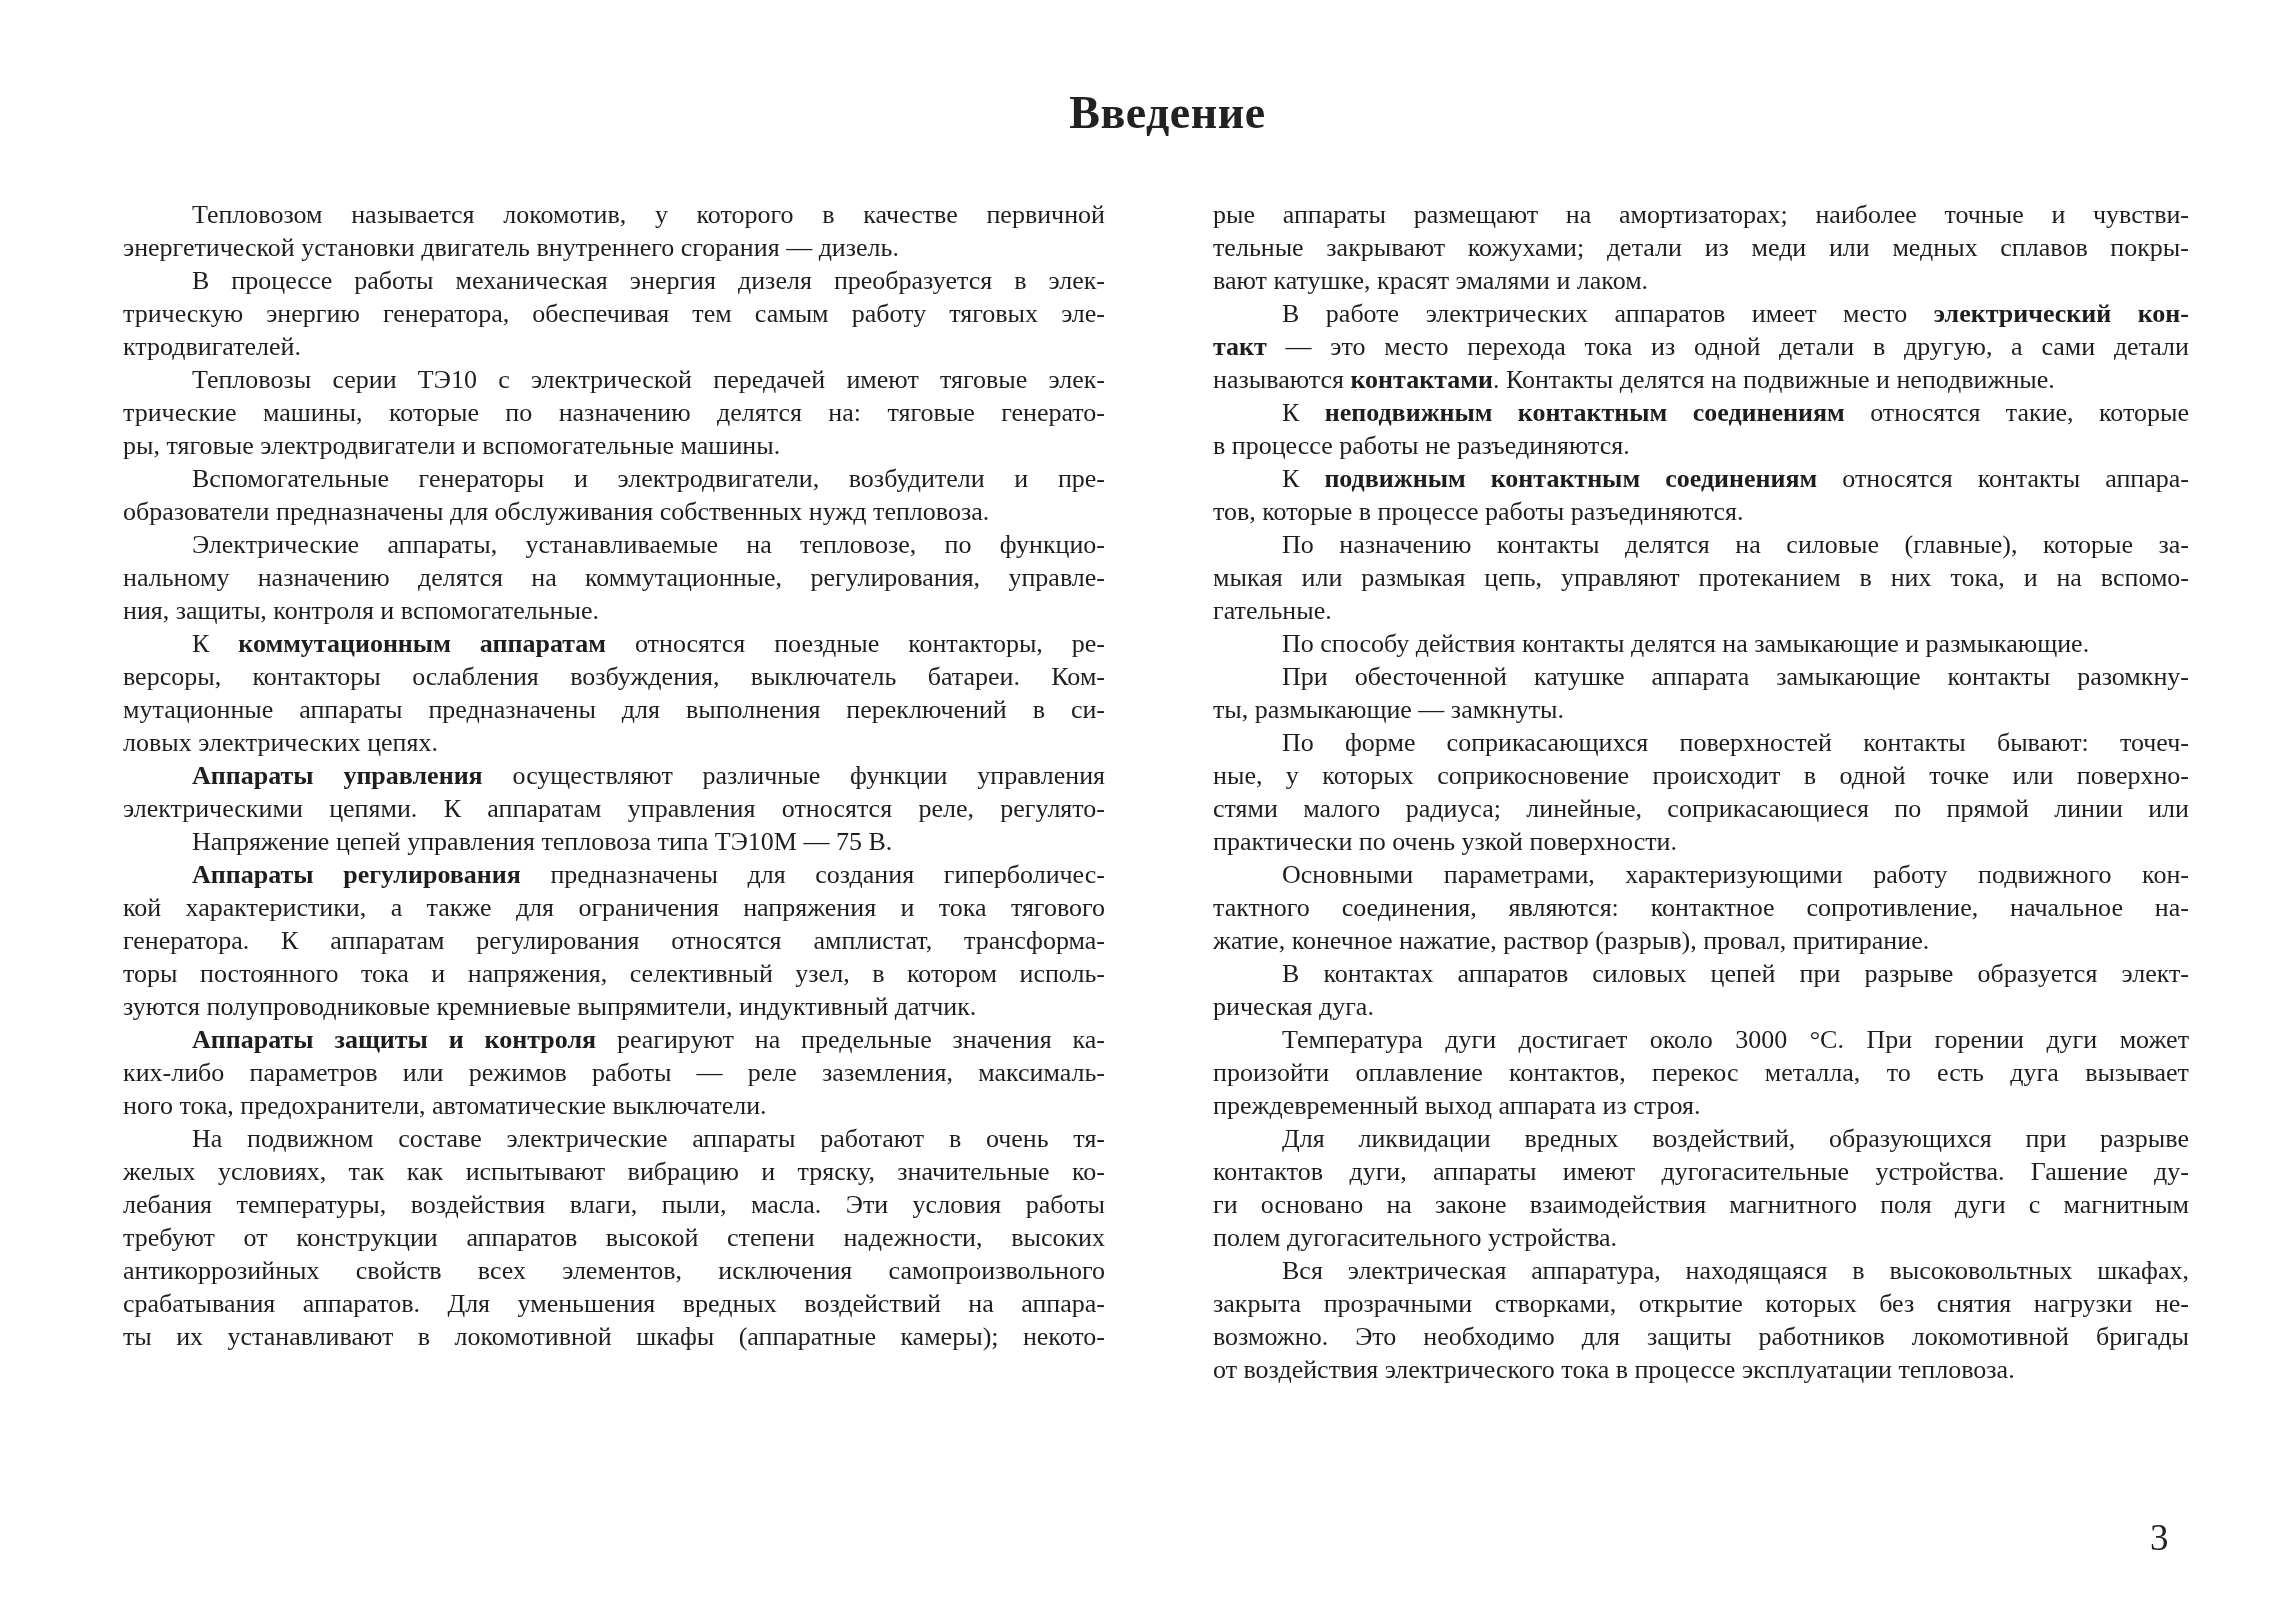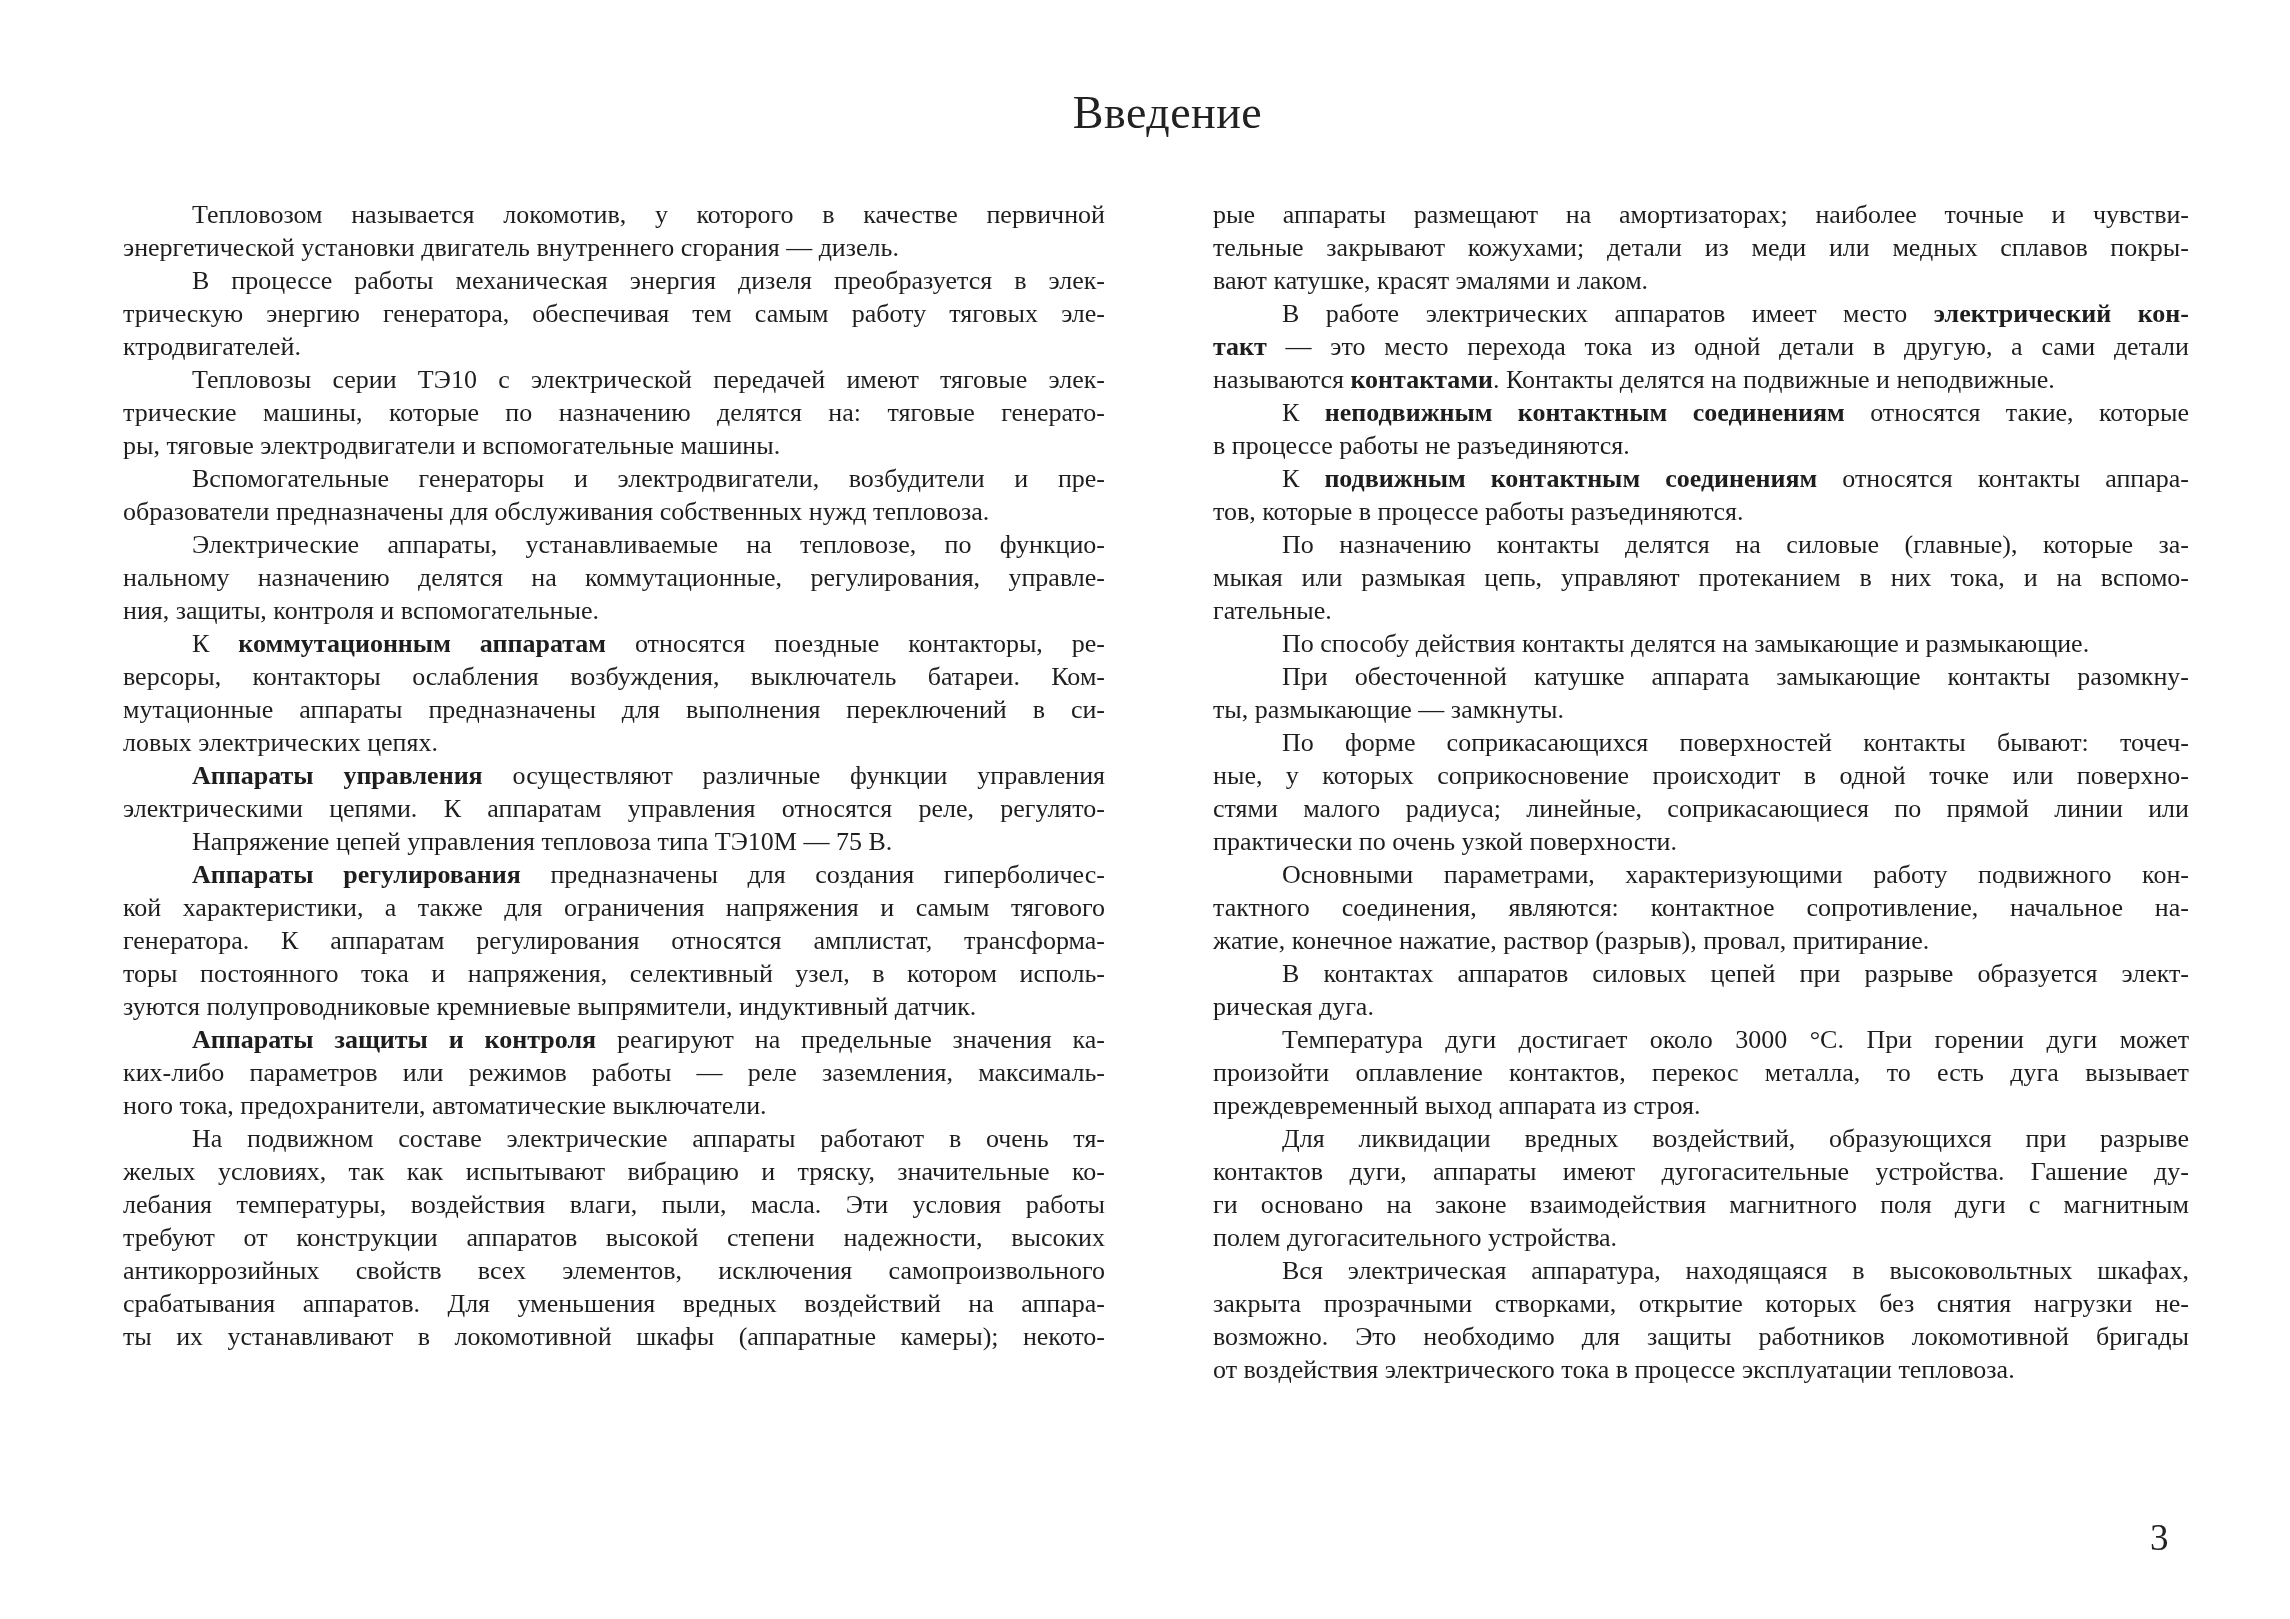--- a/index.html
+++ b/index.html
@@ -14,21 +14,21 @@
   .line { display: block; height: 33px; line-height: 33px; font-size: 26px;
           white-space: nowrap; text-align: justify; text-align-last: justify; }
   .line.last { text-align-last: left; }
   .line.indent { padding-left: 69px; }
   .line b { font-weight: bold; }
   .pagenum { position: absolute; left: 2150px; top: 1517px; font-size: 37px; line-height: 41px; color: #222; }
 </style>
 </head>
 <body>
 
-<h1 class="title" style="margin:0;font-weight:normal;">Введение</h1>
+<h1 class="title" style="margin:0;font-weight:bold;">Введение</h1>
 
 <div class="col left">
     <div class="line indent"><span>Тепловозом называется локомотив, у которого в качестве первичной</span></div>
     <div class="line last"><span>энергетической установки двигатель внутреннего сгорания — дизель.</span></div>
     <div class="line indent"><span>В процессе работы механическая энергия дизеля преобразуется в элек-</span></div>
     <div class="line"><span>трическую энергию генератора, обеспечивая тем самым работу тяговых эле-</span></div>
     <div class="line last"><span>ктродвигателей.</span></div>
     <div class="line indent"><span>Тепловозы серии ТЭ10 с электрической передачей имеют тяговые элек-</span></div>
     <div class="line"><span>трические машины, которые по назначению делятся на: тяговые генерато-</span></div>
     <div class="line last"><span>ры, тяговые электродвигатели и вспомогательные машины.</span></div>
@@ -38,21 +38,21 @@
     <div class="line"><span>нальному назначению делятся на коммутационные, регулирования, управле-</span></div>
     <div class="line last"><span>ния, защиты, контроля и вспомогательные.</span></div>
     <div class="line indent"><span>К </span><b>коммутационным аппаратам</b><span> относятся поездные контакторы, ре-</span></div>
     <div class="line"><span>версоры, контакторы ослабления возбуждения, выключатель батареи. Ком-</span></div>
     <div class="line"><span>мутационные аппараты предназначены для выполнения переключений в си-</span></div>
     <div class="line last"><span>ловых электрических цепях.</span></div>
     <div class="line indent"><b>Аппараты управления</b><span> осуществляют различные функции управления</span></div>
     <div class="line"><span>электрическими цепями. К аппаратам управления относятся реле, регулято-</span></div>
     <div class="line indent last"><span>Напряжение цепей управления тепловоза типа ТЭ10М — 75 В.</span></div>
     <div class="line indent"><b>Аппараты регулирования</b><span> предназначены для создания гиперболичес-</span></div>
-    <div class="line"><span>кой характеристики, а также для ограничения напряжения и самым тягового</span></div>
+    <div class="line"><span>кой характеристики, а также для ограничения напряжения и тока тягового</span></div>
     <div class="line"><span>генератора. К аппаратам регулирования относятся амплистат, трансформа-</span></div>
     <div class="line"><span>торы постоянного тока и напряжения, селективный узел, в котором исполь-</span></div>
     <div class="line last"><span>зуются полупроводниковые кремниевые выпрямители, индуктивный датчик.</span></div>
     <div class="line indent"><b>Аппараты защиты и контроля</b><span> реагируют на предельные значения ка-</span></div>
     <div class="line"><span>ких-либо параметров или режимов работы — реле заземления, максималь-</span></div>
     <div class="line last"><span>ного тока, предохранители, автоматические выключатели.</span></div>
     <div class="line indent"><span>На подвижном составе электрические аппараты работают в очень тя-</span></div>
     <div class="line"><span>желых условиях, так как испытывают вибрацию и тряску, значительные ко-</span></div>
     <div class="line"><span>лебания температуры, воздействия влаги, пыли, масла. Эти условия работы</span></div>
     <div class="line"><span>требуют от конструкции аппаратов высокой степени надежности, высоких</span></div>

